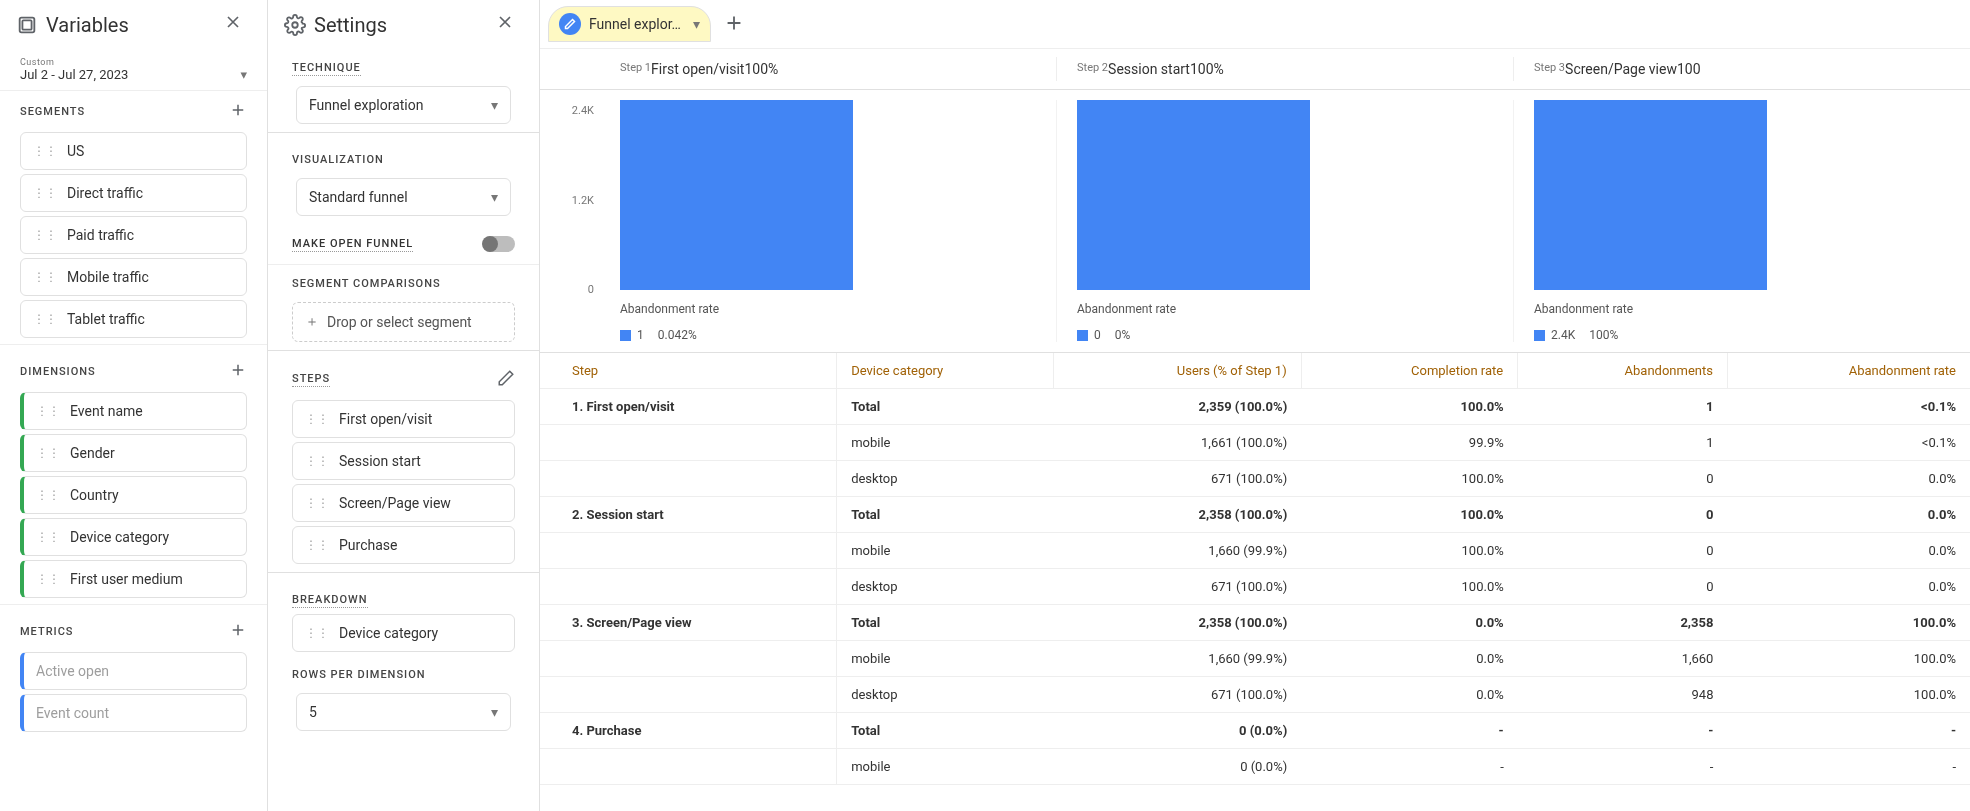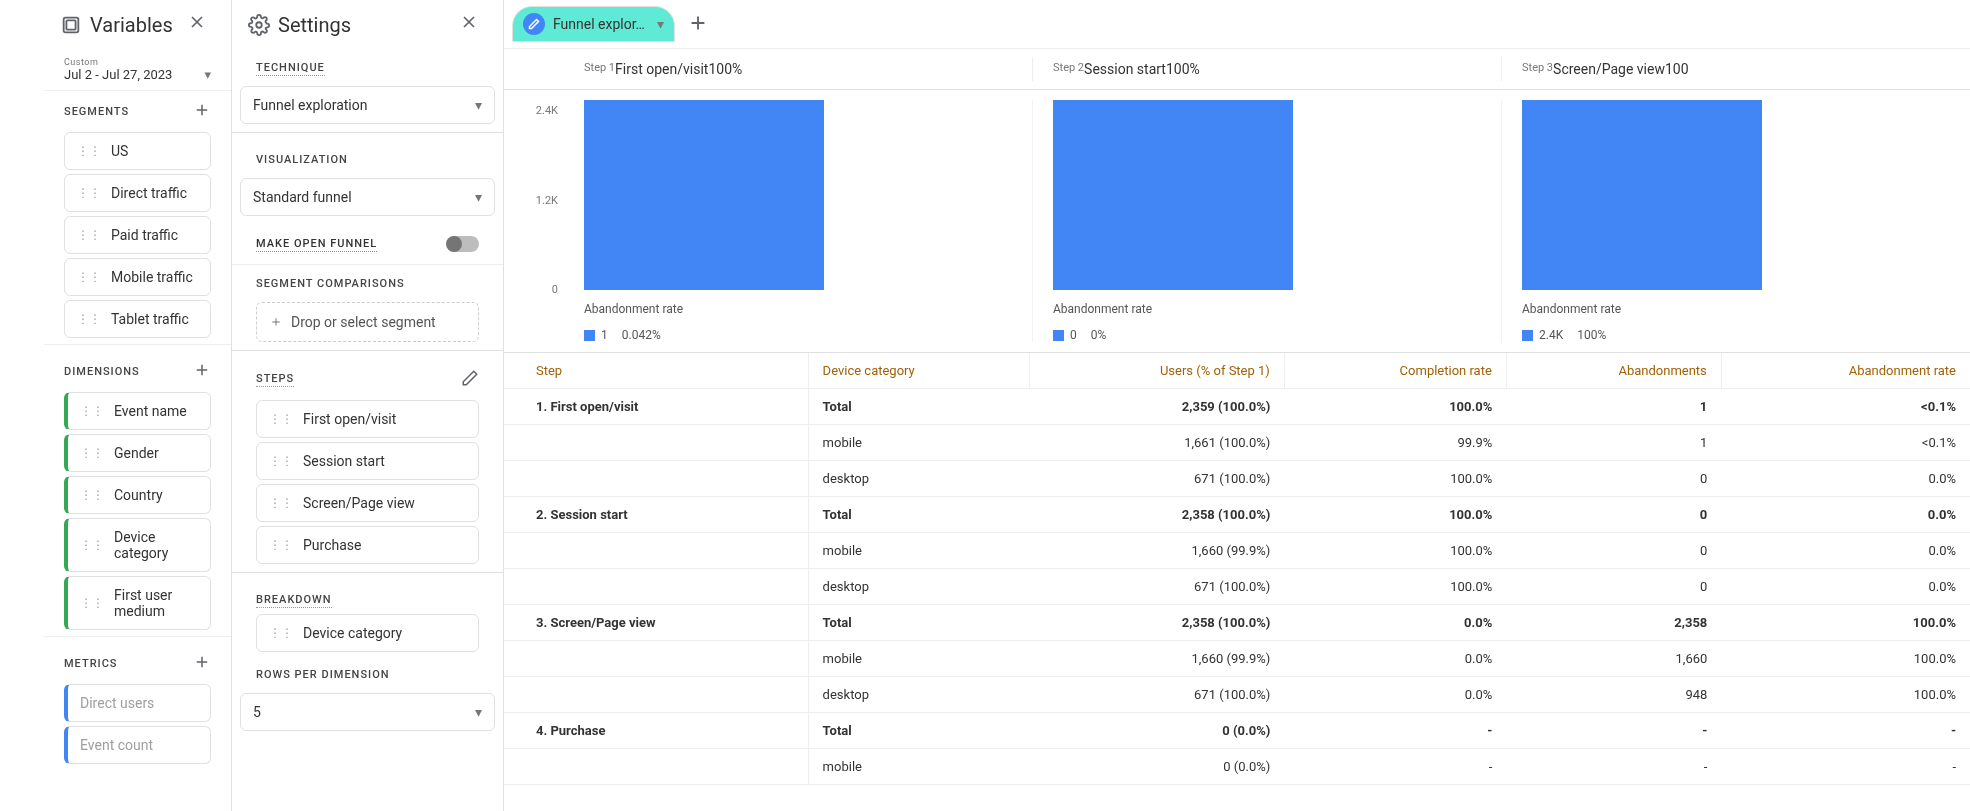--- a/index.html
+++ b/index.html
@@ -1,20 +1,20 @@
 <!DOCTYPE html>
 <html><head>
 <meta charset="utf-8">
 <style>
   * { box-sizing: border-box; margin: 0; padding: 0; }
   body { font-family: 'Google Sans', Roboto, Arial, sans-serif; font-size: 13px; color: #333; background: #fff; width: 1970px; height: 811px; overflow: hidden; }
   .app { display: flex; height: 811px; }
 
   .panel { border-right: 1px solid #e0e0e0; height: 100%; overflow-y: auto; }
-  .vars-panel { width: 232px; padding-left: 44px; }
+  .vars-panel { width: 268px; }
   .settings-panel { width: 272px; }
   .main { flex: 1; display: flex; flex-direction: column; }
 
   .panel-header { display: flex; align-items: center; padding: 12px 16px; font-size: 20px; color: #333; }
   .panel-header .close { margin-left: auto; cursor: pointer; color: #5f6368; }
   .panel-header svg { margin-right: 8px; }
 
   .date-range { padding: 8px 20px; border-bottom: 1px solid #eee; }
   .date-range .lbl { font-size: 9px; color: #777; letter-spacing: .5px; }
   .date-range .val { font-size: 13px; display: flex; align-items: center; }
@@ -22,33 +22,33 @@
   .section-hdr { display: flex; align-items: center; padding: 10px 20px 6px; font-size: 11px; letter-spacing: 1px; color: #444; text-transform: uppercase; font-weight: 500; }
   .section-hdr .plus, .section-hdr .edit { margin-left: auto; cursor: pointer; color: #5f6368; }
 
   .chip { margin: 4px 20px; border: 1px solid #e0e0e0; border-radius: 6px; padding: 10px 12px; display: flex; align-items: center; font-size: 14px; }
   .chip .grip { color: #9e9e9e; margin-right: 10px; font-size: 12px; }
   .chip.green { border-left: 4px solid #34a853; }
   .chip.blue  { border-left: 4px solid #4285f4; }
   .chip.faint { color: #9e9e9e; }
   .label-plain { padding: 12px 24px 4px; font-size: 11px; letter-spacing: 1px; color: #444; text-transform: uppercase; font-weight: 500; }
 
-  .select { margin: 8px 8px; border: 1px solid #e0e0e0; border-radius: 6px; padding: 10px 12px; display:flex; align-items:flex-start; font-size: 14px; }
+  .select { margin: 8px 28px; border: 1px solid #e0e0e0; border-radius: 6px; padding: 10px 12px; display:flex; align-items:flex-start; font-size: 14px; }
   .select .caret { margin-left: auto; color: #777; }
 
   .toggle-row { display:flex; align-items:center; padding: 12px 24px; border-bottom:1px solid #eee; }
   .toggle { width: 32px; height: 16px; border-radius: 8px; background:#bdbdbd; position:relative; margin-left:auto; }
   .toggle::after { content:''; width:16px; height:16px; border-radius:50%; background:#757575; position:absolute; left:-1px; top:0; }
 
   .drop-area { margin: 8px 24px; border: 1px dashed #ccc; border-radius: 6px; padding: 10px 12px; display:flex; align-items:center; font-size: 14px; color:#555; }
   .drop-area .plus { margin-right: 8px; color:#777; }
 
   
   .tabs { display:flex; align-items:center; padding: 6px 8px; border-bottom:1px solid #eee; }
-  .tab { display:flex; align-items:center; background:#5eead4; border:1px solid #e0e0e0; border-radius: 20px 20px 0 0; padding:6px 10px; margin-right:8px; font-size:14px;}
+  .tab { display:flex; align-items:center; background:#fef9c3; border:1px solid #e0e0e0; border-radius: 20px 20px 0 0; padding:6px 10px; margin-right:8px; font-size:14px;}
   .tab .circle { width:22px; height:22px; border-radius:50%; background:#4285f4; color:#fff; display:flex; align-items:center; justify-content:center; margin-right:8px; }
   .tab .caret { margin-left: 12px; color:#777; }
   .add-tab { color:#5f6368; cursor:pointer; margin-left:4px; }
 
   .steps-row { display:flex; border-bottom:1px solid #e0e0e0; padding: 8px 0 8px 60px; }
   .step-col { flex:1; padding: 4px 20px; border-left:1px solid #eee; display:flex; }
   .step-col:first-child { border-left:none; }
   .step-lbl { font-size:11px; color:#777; }
   .step-name { font-size:14px; color:#333; }
   .step-pct { font-size:14px; color:#333; text-align: right; }
@@ -173,21 +173,21 @@
     <div class="section-hdr">
       <span>METRICS</span>
       <span class="plus">
         <svg width="18" height="18" viewBox="0 0 24 24" stroke="#5f6368" stroke-width="2">
             <path d="M12 5v14M5 12h14"></path>
           </svg>
       </span>
     </div>
     <div id="metrics-list">
         <div class="chip blue faint">
-          <span>Direct users</span>
+          <span>Active open</span>
         </div>
         <div class="chip blue faint">
           <span>Event count</span>
         </div>
       </div>
   </div>
 
   <div class="panel settings-panel">
     <div class="panel-header">
       <svg width="22" height="22" viewBox="0 0 24 24" fill="none" stroke="#5f6368" stroke-width="2">

